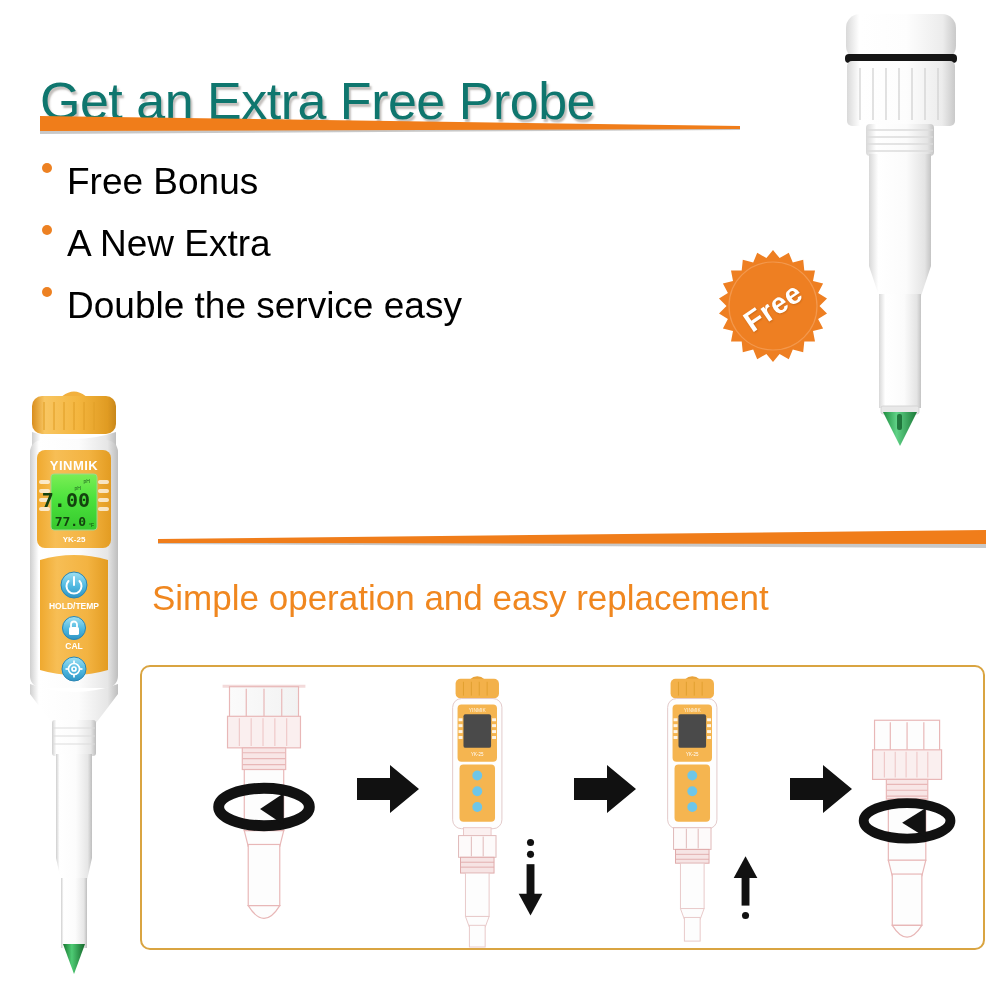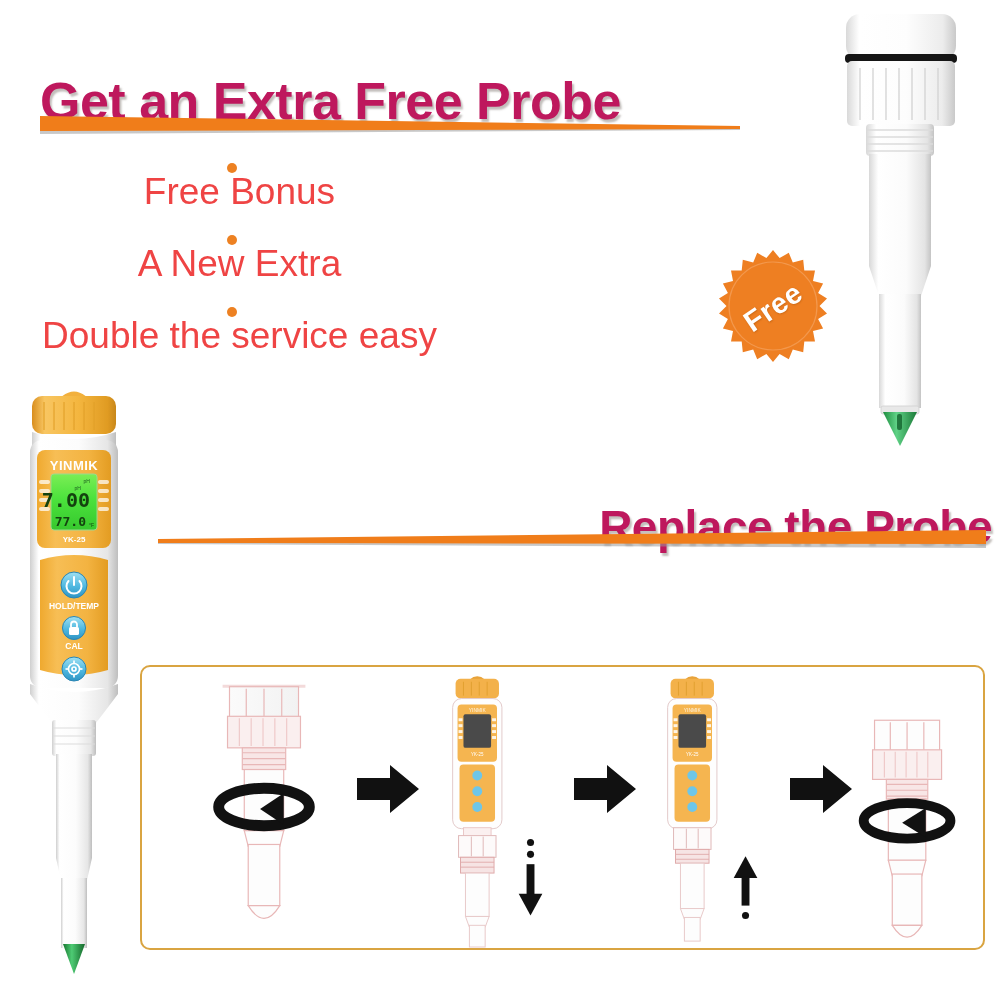--- a/index.html
+++ b/index.html
@@ -9,43 +9,42 @@
     font-family:"Liberation Sans", sans-serif;
     position:relative;
     overflow:hidden;
     -webkit-font-smoothing:antialiased;
   }
   .stage { position:absolute; inset:0; }
 
   
   .heading {
     position:absolute;
-    color:#be185d;
-    font-weight:700;
+    color:#0f766e;
+    font-weight:400;
     letter-spacing:-0.5px;
     white-space:nowrap;
     text-shadow:2px 3px 2px rgba(120,110,105,0.45);
   }
   #title-main { left:40px; top:36px; font-size:52px; }
   #title-replace { right:8px; top:462px; font-size:46px; }
 
   
   .divider { position:absolute; height:20px; }
   .divider .wedge { position:absolute; inset:0; }
 
   
   .bullets { position:absolute; left:42px; top:163px; }
   .bullet-row {
-    display:flex; align-items:center;
-    color:#ef4444;
+    display:flex; 
+    color:#000000;
     font-size:37px;
     line-height:1.0;
     margin-bottom:25px;
     white-space:nowrap;
-    flex-direction:column;
   }
   .bullet-dot {
     width:10px; height:10px; border-radius:50%;
     background:#ED8122; margin-right:15px; flex:none;
   }
 
   .subtitle {
     position:absolute; left:152px; top:578px;
     color:#F0871F; font-size:35px; white-space:nowrap;
   }
@@ -291,29 +290,29 @@
       <line x1="35" y1="356" x2="77" y2="356"></line>
     </g>
 
     <rect x="38" y="366" width="36" height="104" fill="url(#bodyG)"></rect>
     <polygon points="38,470 74,470 69,492 43,492" fill="url(#bodyG)"></polygon>
     <rect x="43" y="490" width="26" height="70" fill="url(#bodyG)"></rect>
 
     <polygon points="45,556 67,556 56,586" fill="url(#tipG2)"></polygon>
   </svg>
 
-  <h2 class="heading nosel" id="title-replace">Replace the Probe</h2>
 
   <div class="divider" style="left:158px; top:530px; width:828px;">
     <svg class="wedge" viewBox="0 0 828 20" preserveAspectRatio="none">
       <polygon points="0,14 828,18 828,6 0,11" fill="#9A9A9A" opacity="0.55"></polygon>
       <polygon points="0,9 828,0 828,14 0,13" fill="#F07D1A"></polygon>
     </svg>
   </div>
 
+  <div class="subtitle nosel">Simple operation and easy replacement</div>
 
   <div id="steps-panel">
 
     <svg class="step-slot" style="left:42px; width:160px;" viewBox="0 0 160 285">
       <defs>
         <linearGradient id="lineBodyA" x1="0" y1="0" x2="1" y2="0">
           <stop offset="0%" stop-color="#FBFBFB"></stop>
             <stop offset="100%" stop-color="#F2F2F2"></stop>
         </linearGradient>
       </defs>

